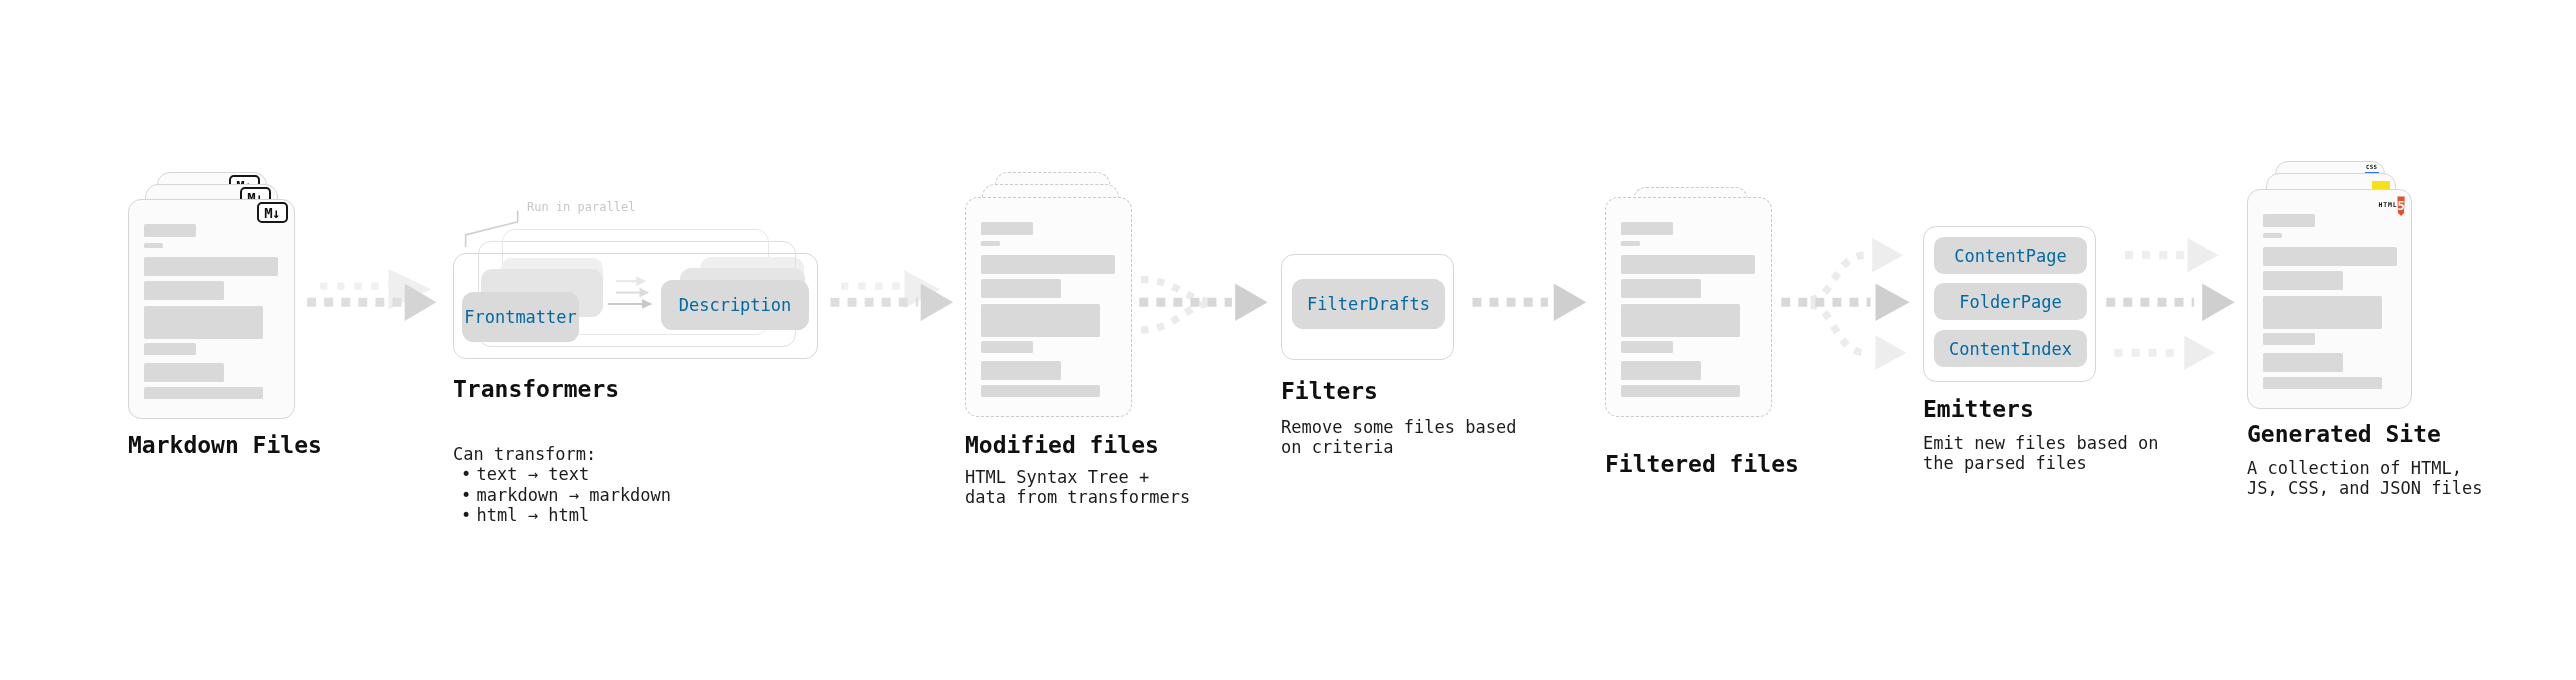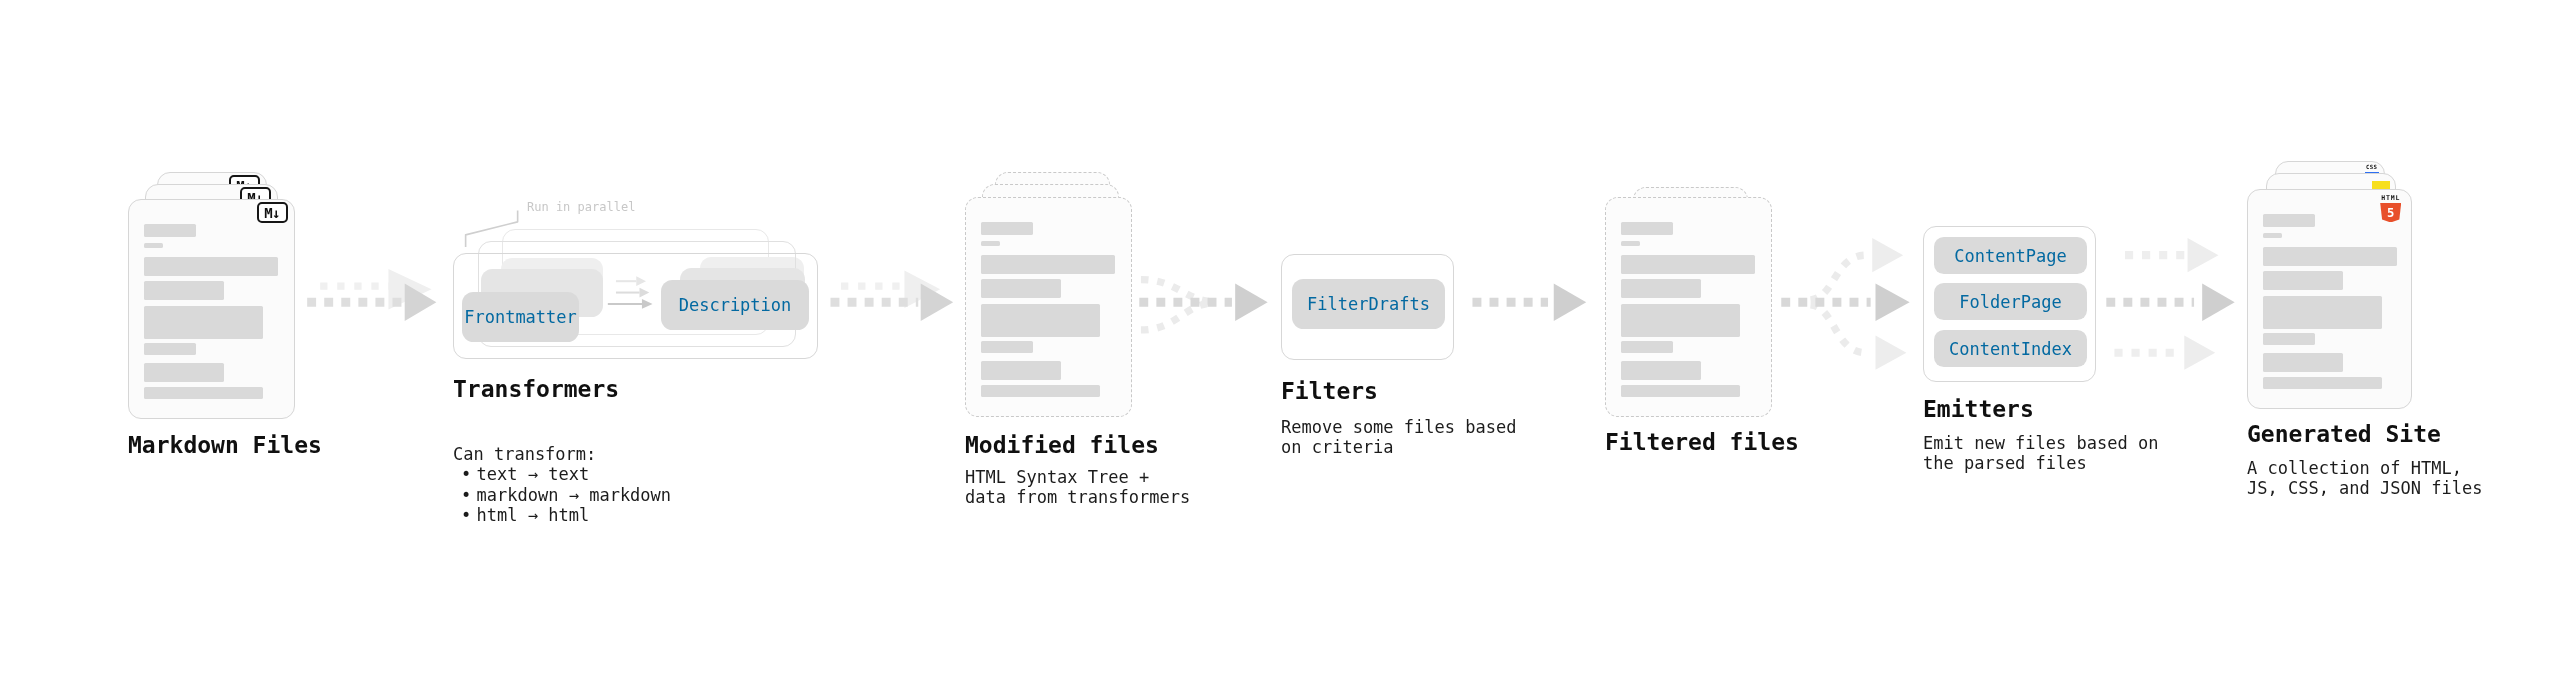--- a/index.html
+++ b/index.html
@@ -19,21 +19,21 @@
   .desc{position:absolute;font-size:17px;line-height:20.3px;color:#1c1c1c;white-space:nowrap;}
   .desc ul{margin:0;padding:0;list-style:none;}
   .desc li{position:relative;padding-left:23.6px;}
   .desc li::before{content:"\2022";position:absolute;left:8.1px;}
   .callout{position:absolute;font-size:12px;font-weight:500;color:#c7c7c7;white-space:nowrap;}
 
   
   .md-badge{position:absolute;top:2.4px;right:6.5px;width:31px;height:21px;background:#fff;border:2.4px solid #161616;
             border-radius:4.9px;display:flex;align-items:center;justify-content:center;font-weight:700;
             font-size:14px;color:#111;letter-spacing:-0.8px;box-sizing:border-box;}
-  .html5{position:absolute;top:4.9px;right:8.1px;width:24.4px;display:flex;flex-direction:column;align-items:center;}
+  .html5{position:absolute;top:4.9px;right:8.1px;width:24.4px;display:flex;flex-direction:row;align-items:center;}
   .html5 .word{font-size:6.5px;font-weight:700;letter-spacing:0.8px;color:#111;line-height:6.5px;}
   .html5 .shield{margin-top:1.6px;width:21px;height:19.5px;clip-path:polygon(0 0,100% 0,91% 85%,50% 100%,9% 85%);
                  display:flex;align-items:center;justify-content:center;color:#fff;font-size:12.2px;font-weight:700;}
   .js-badge{position:absolute;top:7.3px;right:4.9px;width:18px;height:9.8px;}
   .css-badge{position:absolute;top:3.3px;right:3.3px;width:18px;display:flex;flex-direction:column;align-items:center;}
   .css-badge .word{font-size:5.7px;font-weight:700;color:#111;line-height:5.7px;letter-spacing:0.4px;}
   .css-badge .ubar{width:14px;height:3.3px;margin-top:0.8px;}
 
   
   
@@ -65,21 +65,21 @@
 
   
   .fi-frame{left:1281px;top:254px;width:173px;height:106px;}
   .fi-pill{left:1292px;top:279px;width:153px;height:50px;text-align:center;}
   .fi-h{left:1281px;top:378px;}
   .fi-d{left:1281px;top:417px;}
 
   
   .ff-b1{left:1633px;top:187px;width:115px;height:41px;}
   .ff-f {left:1605px;top:197px;width:167px;height:220px;}
-  .ff-h {left:1605px;top:429px;}
+  .ff-h {left:1605px;top:451px;}
 
   
   .em-frame{left:1923px;top:226px;width:173px;height:156px;}
   .em-p0{left:1934px;top:237px;width:153px;height:37px;border-radius:9.8px;}
   .em-p1{left:1934px;top:283px;width:153px;height:37px;border-radius:9.8px;}
   .em-p2{left:1934px;top:330px;width:153px;height:37px;border-radius:9.8px;}
   .em-h{left:1923px;top:396px;}
   .em-d{left:1923px;top:433px;}
 
   

